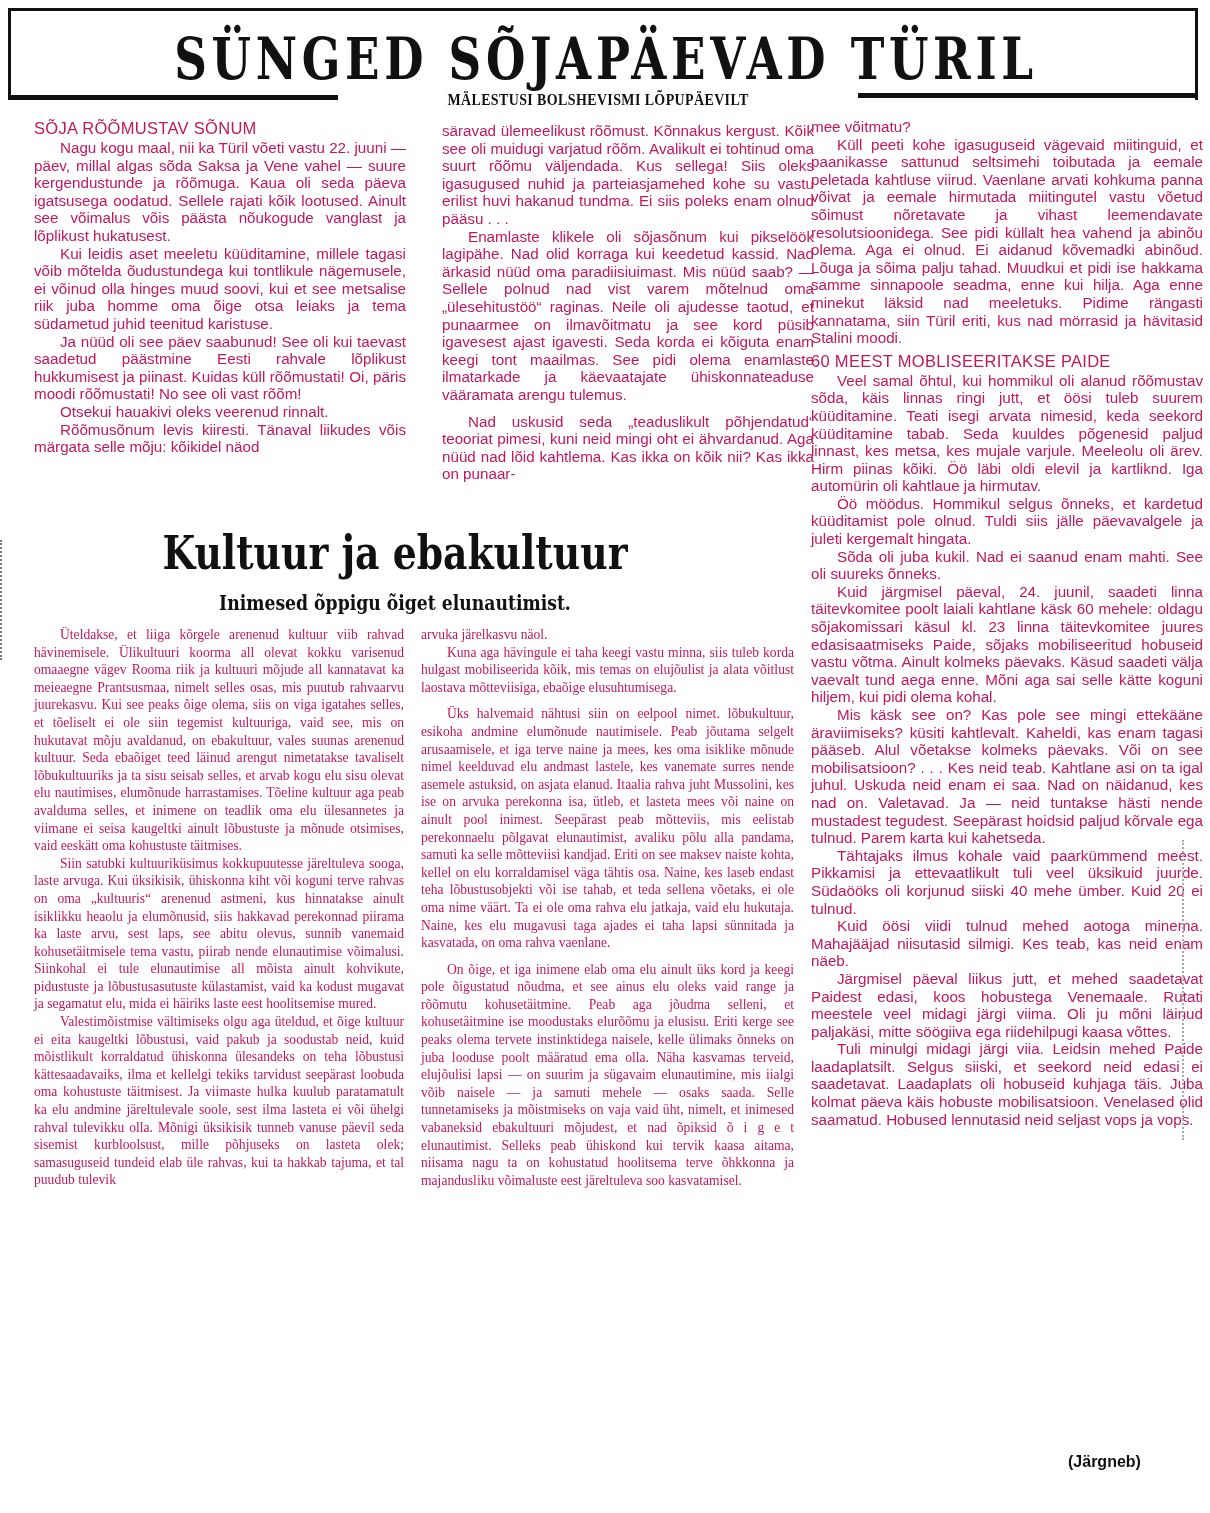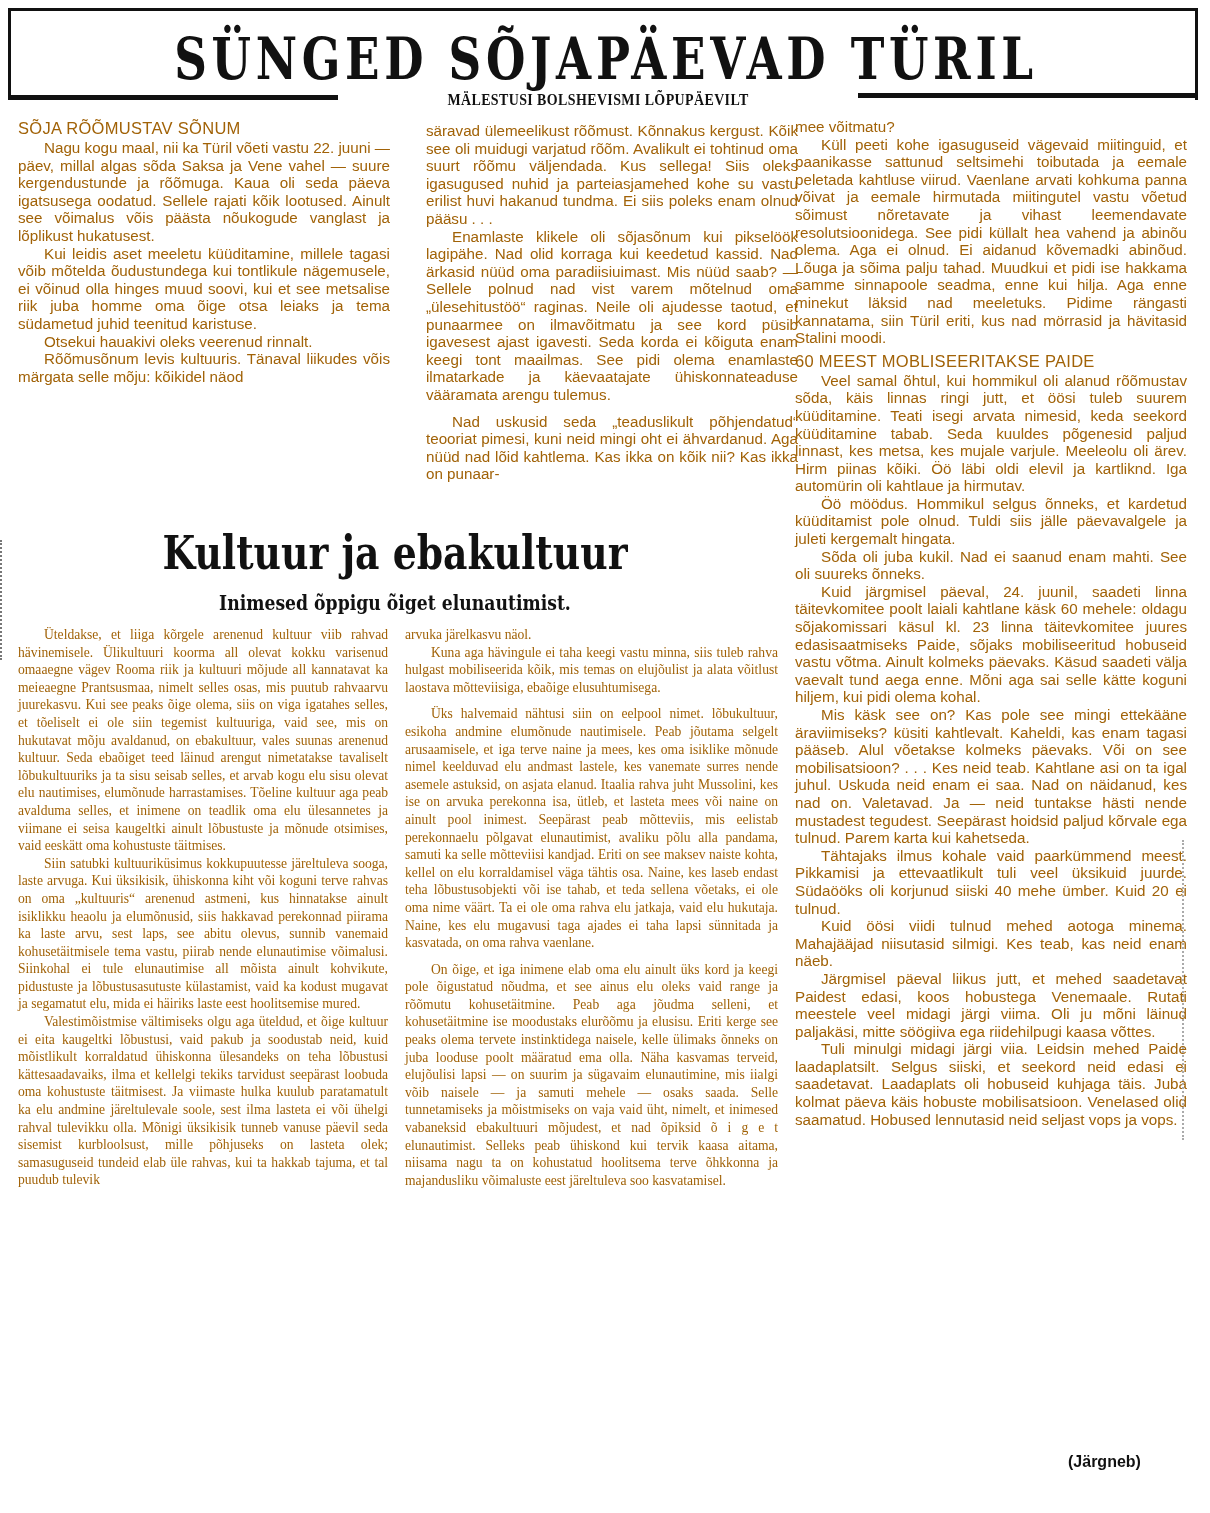--- a/index.html
+++ b/index.html
@@ -19,21 +19,21 @@
   .rule-left { position: absolute; left: 8px; top: 95px; width: 330px; height: 5px; background: #111; }
   .rule-right { position: absolute; left: 858px; top: 93px; width: 340px; height: 5px; background: #111; }
   .masthead-sub {
     position: absolute; left: 338px; top: 90px; width: 520px; text-align: center;
     font-family: "Liberation Serif", serif; font-size: 17px; letter-spacing: 0.5px;
     transform: scaleX(0.82); transform-origin: center; font-weight: bold;
   }
 
   .col {
     position: absolute; font-family: "Liberation Sans", sans-serif; font-size: 15.2px;
-    line-height: 17.6px; text-align: justify; color: #a16207;
+    line-height: 17.6px; text-align: justify; color: #be185d; margin-left: 16px;
   }
   .col p { margin: 0; text-indent: 26px; }
   .col p.noindent { text-indent: 0; }
   .col .gap { height: 9px; }
   .col h3 {
     margin: 0 0 1px 0; font-family: "Liberation Sans", sans-serif; font-weight: normal;
     font-size: 16.5px; line-height: 20px; letter-spacing: 0.3px; text-align: left;
   }
   .serif-col { font-family: Liberation Serif, serif; font-size: 13.6px; line-height: 17.6px; }
 
@@ -71,22 +71,23 @@
     <div class="masthead-title">SÜNGED SÕJAPÄEVAD TÜRIL</div>
   </div>
   <div class="rule-left"></div>
   <div class="rule-right"></div>
   <div class="masthead-sub">MÄLESTUSI BOLSHEVISMI LÕPUPÄEVILT</div>
 
   <div class="col" id="col1">
     <h3>SÕJA RÕÕMUSTAV SÕNUM</h3>
     <p>Nagu kogu maal, nii ka Türil võeti vastu 22. juuni — päev, millal algas sõda Saksa ja Vene vahel — suure kergendustunde ja rõõmuga. Kaua oli seda päeva igatsusega oodatud. Sellele rajati kõik lootused. Ainult see võimalus võis päästa nõukogude vanglast ja lõplikust hukatusest.</p>
     <p>Kui leidis aset meeletu küüditamine, millele tagasi võib mõtelda õudustundega kui tontlikule nägemusele, ei võinud olla hinges muud soovi, kui et see metsalise riik juba homme oma õige otsa leiaks ja tema südametud juhid teenitud karistuse.</p>
+    <p>Ja nüüd oli see päev saabunud! See oli kui taevast saadetud päästmine Eesti rahvale lõplikust hukkumisest ja piinast. Kuidas küll rõõmustati! Oi, päris moodi rõõmustati! No see oli vast rõõm!</p>
     <p>Otsekui hauakivi oleks veerenud rinnalt.</p>
-    <p>Rõõmusõnum levis kultuuris. Tänaval liikudes võis märgata selle mõju: kõikidel näod</p>
+    <p>Rõõmusõnum levis kiiresti. Tänaval liikudes võis märgata selle mõju: kõikidel näod</p>
   </div>
 
   <div class="col" id="col2">
     <p class="noindent">säravad ülemeelikust rõõmust. Kõnnakus kergust. Kõik see oli muidugi varjatud rõõm. Avalikult ei tohtinud oma suurt rõõmu väljendada. Kus sellega! Siis oleks igasugused nuhid ja parteiasjamehed kohe su vastu erilist huvi hakanud tundma. Ei siis poleks enam olnud pääsu . . .</p>
     <p>Enamlaste klikele oli sõjasõnum kui pikselöök lagipähe. Nad olid korraga kui keedetud kassid. Nad ärkasid nüüd oma paradiisiuimast. Mis nüüd saab? — Sellele polnud nad vist varem mõtelnud oma „ülesehitustöö“ raginas. Neile oli ajudesse taotud, et punaarmee on ilmavõitmatu ja see kord püsib igavesest ajast igavesti. Seda korda ei kõiguta enam keegi tont maailmas. See pidi olema enamlaste ilmatarkade ja käevaatajate ühiskonnateaduse vääramata arengu tulemus.</p>
     <div class="gap"></div>
     <p>Nad uskusid seda „teaduslikult põhjendatud“ teooriat pimesi, kuni neid mingi oht ei ähvardanud. Aga nüüd nad lõid kahtlema. Kas ikka on kõik nii? Kas ikka on punaar-</p>
   </div>
 
   <div class="col" id="col3">
@@ -109,21 +110,21 @@
   <div class="subhead2">Inimesed õppigu õiget elunautimist.</div>
 
   <div class="col serif-col" id="col4">
     <p>Üteldakse, et liiga kõrgele arenenud kultuur viib rahvad hävinemisele. Ülikultuuri koorma all olevat kokku varisenud omaaegne vägev Rooma riik ja kultuuri mõjude all kannatavat ka meieaegne Prantsusmaa, nimelt selles osas, mis puutub rahvaarvu juurekasvu. Kui see peaks õige olema, siis on viga igatahes selles, et tõeliselt ei ole siin tegemist kultuuriga, vaid see, mis on hukutavat mõju avaldanud, on ebakultuur, vales suunas arenenud kultuur. Seda ebaõiget teed läinud arengut nimetatakse tavaliselt lõbukultuuriks ja ta sisu seisab selles, et arvab kogu elu sisu olevat elu nautimises, elumõnude harrastamises. Tõeline kultuur aga peab avalduma selles, et inimene on teadlik oma elu ülesannetes ja viimane ei seisa kaugeltki ainult lõbustuste ja mõnude otsimises, vaid eeskätt oma kohustuste täitmises.</p>
     <p>Siin satubki kultuuriküsimus kokkupuutesse järeltuleva sooga, laste arvuga. Kui üksikisik, ühiskonna kiht või koguni terve rahvas on oma „kultuuris“ arenenud astmeni, kus hinnatakse ainult isiklikku heaolu ja elumõnusid, siis hakkavad perekonnad piirama ka laste arvu, sest laps, see abitu olevus, sunnib vanemaid kohusetäitmisele tema vastu, piirab nende elunautimise võimalusi. Siinkohal ei tule elunautimise all mõista ainult kohvikute, pidustuste ja lõbustusasutuste külastamist, vaid ka kodust mugavat ja segamatut elu, mida ei häiriks laste eest hoolitsemise mured.</p>
     <p>Valestimõistmise vältimiseks olgu aga üteldud, et õige kultuur ei eita kaugeltki lõbustusi, vaid pakub ja soodustab neid, kuid mõistlikult korraldatud ühiskonna ülesandeks on teha lõbustusi kättesaadavaiks, ilma et kellelgi tekiks tarvidust seepärast loobuda oma kohustuste täitmisest. Ja viimaste hulka kuulub paratamatult ka elu andmine järeltulevale soole, sest ilma lasteta ei või ühelgi rahval tulevikku olla. Mõnigi üksikisik tunneb vanuse päevil seda sisemist kurbloolsust, mille põhjuseks on lasteta olek; samasuguseid tundeid elab üle rahvas, kui ta hakkab tajuma, et tal puudub tulevik</p>
   </div>
 
   <div class="col serif-col" id="col5">
     <p class="noindent">arvuka järelkasvu näol.</p>
-    <p>Kuna aga hävingule ei taha keegi vastu minna, siis tuleb rahva hulgast mobiliseerida kõik, mis temas on elujõulist ja alata võitlust laostava mõtteviisiga, ebaõige elusuhtumisega.</p>
+    <p>Kuna aga hävingule ei taha keegi vastu minna, siis tuleb korda hulgast mobiliseerida kõik, mis temas on elujõulist ja alata võitlust laostava mõtteviisiga, ebaõige elusuhtumisega.</p>
     <div class="gap"></div>
     <p>Üks halvemaid nähtusi siin on eelpool nimet. lõbukultuur, esikoha andmine elumõnude nautimisele. Peab jõutama selgelt arusaamisele, et iga terve naine ja mees, kes oma isiklike mõnude nimel keelduvad elu andmast lastele, kes vanemate surres nende asemele astuksid, on asjata elanud. Itaalia rahva juht Mussolini, kes ise on arvuka perekonna isa, ütleb, et lasteta mees või naine on ainult pool inimest. Seepärast peab mõtteviis, mis eelistab perekonnaelu põlgavat elunautimist, avaliku põlu alla pandama, samuti ka selle mõtteviisi kandjad. Eriti on see maksev naiste kohta, kellel on elu korraldamisel väga tähtis osa. Naine, kes laseb endast teha lõbustusobjekti või ise tahab, et teda sellena võetaks, ei ole oma nime väärt. Ta ei ole oma rahva elu jatkaja, vaid elu hukutaja. Naine, kes elu mugavusi taga ajades ei taha lapsi sünnitada ja kasvatada, on oma rahva vaenlane.</p>
     <div class="gap"></div>
     <p>On õige, et iga inimene elab oma elu ainult üks kord ja keegi pole õigustatud nõudma, et see ainus elu oleks vaid range ja rõõmutu kohusetäitmine. Peab aga jõudma selleni, et kohusetäitmine ise moodustaks elurõõmu ja elusisu. Eriti kerge see peaks olema tervete instinktidega naisele, kelle ülimaks õnneks on juba looduse poolt määratud ema olla. Näha kasvamas terveid, elujõulisi lapsi — on suurim ja sügavaim elunautimine, mis iialgi võib naisele — ja samuti mehele — osaks saada. Selle tunnetamiseks ja mõistmiseks on vaja vaid üht, nimelt, et inimesed vabaneksid ebakultuuri mõjudest, et nad õpiksid õ i g e t elunautimist. Selleks peab ühiskond kui tervik kaasa aitama, niisama nagu ta on kohustatud hoolitsema terve õhkkonna ja majandusliku võimaluste eest järeltuleva soo kasvatamisel.</p>
   </div>
 
   <div class="edge-marks"></div>
   <div class="edge-marks-r"></div>
 </div>
 

